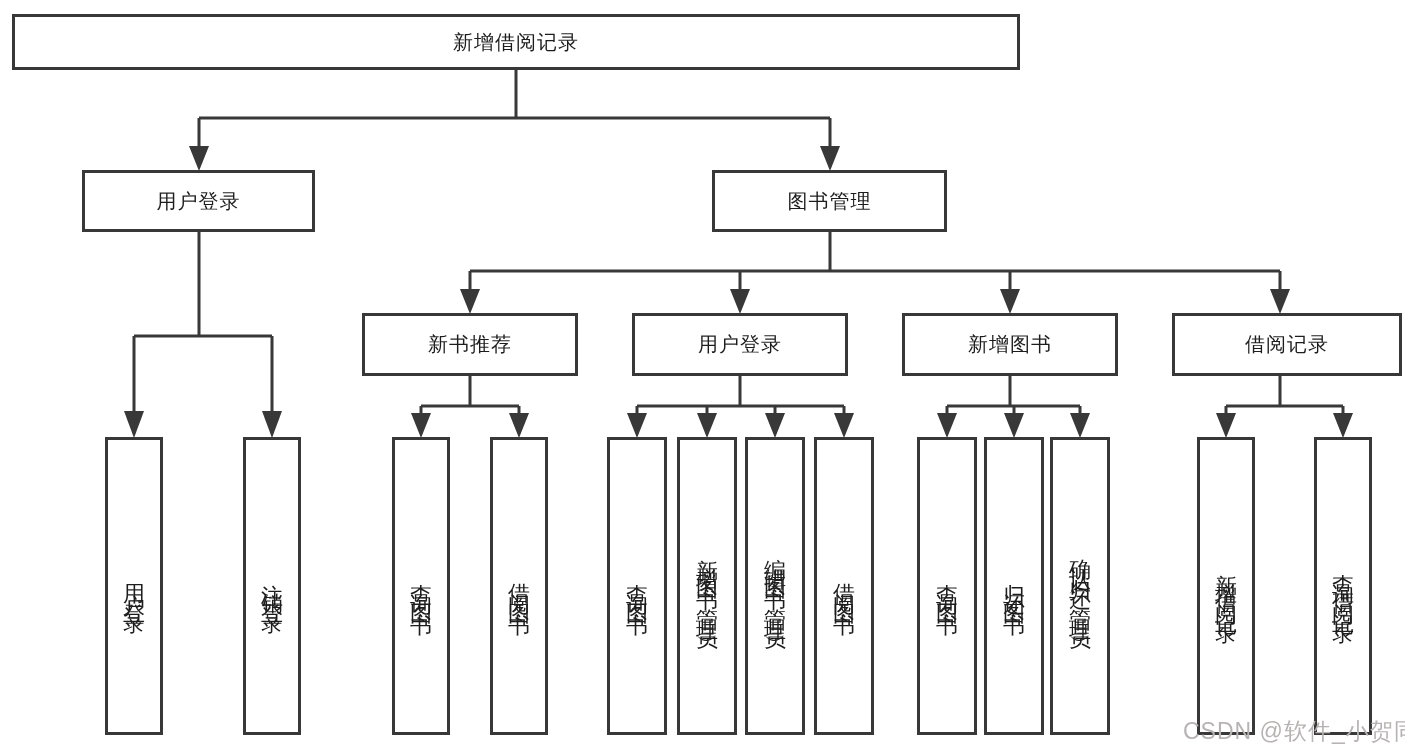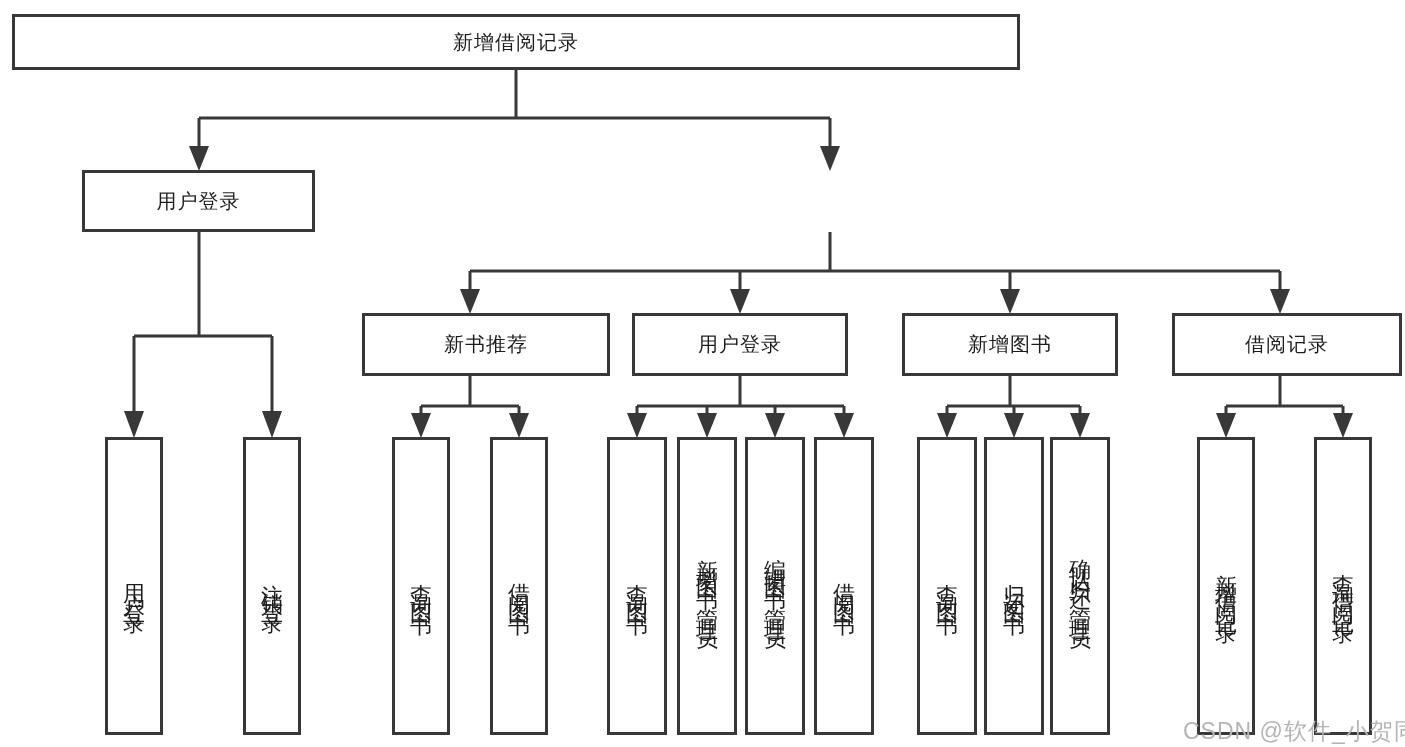--- a/index.html
+++ b/index.html
@@ -77,22 +77,25 @@
     </g>
   </svg>
 
   <div class="hbox" style="left:12px;top:14px;width:1008px;height:56px">
     <span class="label">新增借阅记录</span>
   </div>
 
   <div class="hbox" style="left:82px;top:170px;width:233px;height:62px">
     <span class="label">用户登录</span>
   </div>
+  <div class="hbox" style="left:712px;top:170px;width:235px;height:62px">
+    <span class="label">图书管理</span>
+  </div>
 
-  <div class="hbox" style="left:362px;top:313px;width:248px;height:63px">
+  <div class="hbox" style="left:362px;top:313px;width:216px;height:63px">
     <span class="label">新书推荐</span>
   </div>
   <div class="hbox" style="left:632px;top:313px;width:216px;height:63px">
     <span class="label">用户登录</span>
   </div>
   <div class="hbox" style="left:902px;top:313px;width:216px;height:63px">
     <span class="label">新增图书</span>
   </div>
   <div class="hbox" style="left:1172px;top:313px;width:230px;height:63px">
     <span class="label">借阅记录</span>

